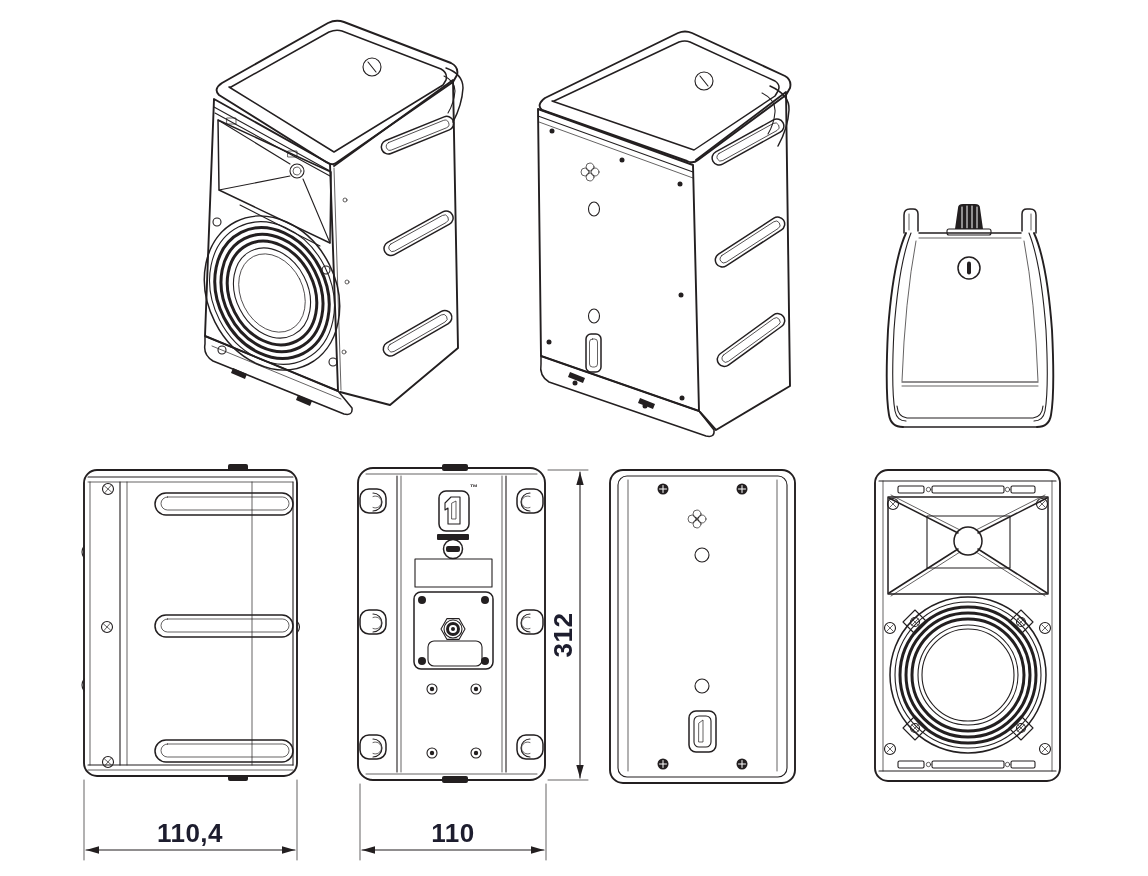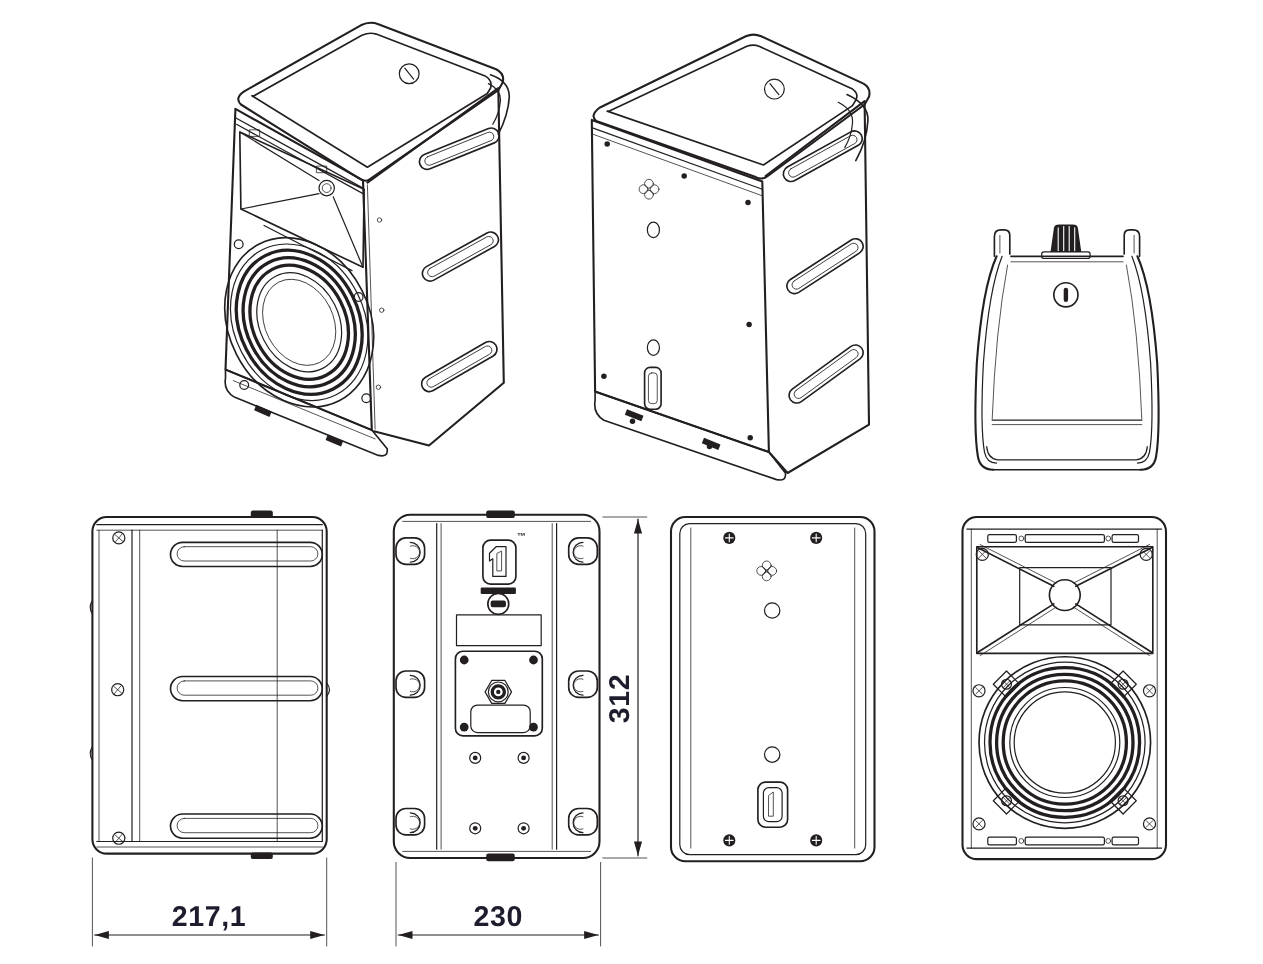--- a/index.html
+++ b/index.html
@@ -454,18 +454,18 @@
     <g>
       <line class="thin" x1="548" y1="470" x2="588" y2="470"></line>
       <line class="thin" x1="548" y1="780" x2="588" y2="780"></line>
       <line x1="580" y1="472" x2="580" y2="778"></line>
       <polygon class="blk" points="580,472 576.3,485 583.7,485"></polygon>
       <polygon class="blk" points="580,778 576.3,765 583.7,765"></polygon>
     </g>
   </g>
 </svg>
 
-<div class="dim-label" style="left:140px;top:820px;width:100px;">217,1</div>
-<div class="dim-label" style="left:418px;top:820px;width:70px;">230</div>
+<div class="dim-label" style="left:140px;top:820px;width:100px;">110,4</div>
+<div class="dim-label" style="left:418px;top:820px;width:70px;">110</div>
 <div class="dim-label vertical" style="left:528px;top:622px;width:70px;">312</div>
 <div class="tm-label" style="left:470px;top:484px;">™</div>
 
 </div>
 
 </body></html>

